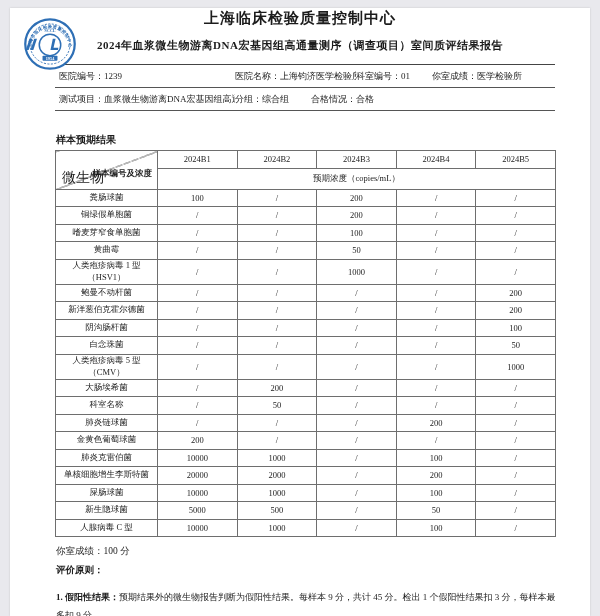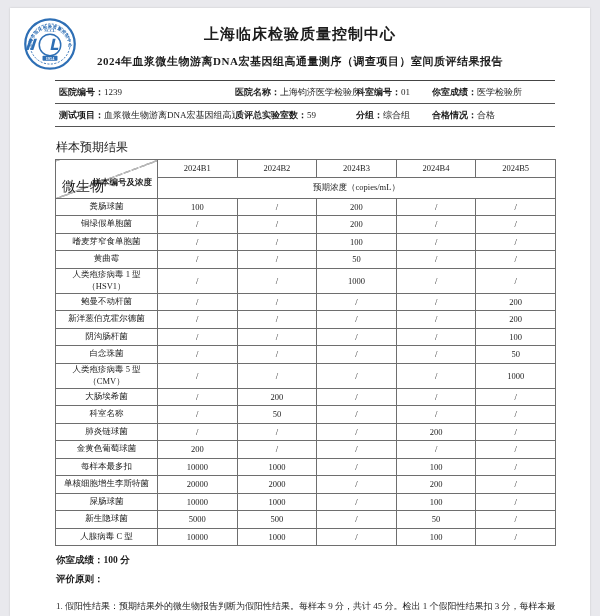--- a/index.html
+++ b/index.html
@@ -14,45 +14,45 @@
   .page{
     position:absolute;left:10px;top:8px;width:580px;height:608px;
     background:#ffffff;
     box-shadow:0 0 2px rgba(0,0,0,.15);
   }
   
   .logo{position:absolute;left:12px;top:8px;width:56px;height:56px;}
   
   .title1{
     text-align:center;font-weight:bold;font-size:15px;
-    padding-top:17px;letter-spacing:1px;
+    padding-top:1px;letter-spacing:1px;
   }
   .title2{
     text-align:center;font-weight:bold;font-size:11px;
     margin-top:10px;letter-spacing:.5px;
   }
   
   .info{
     width:500px;margin:11px 0 0 45px;
     border-top:1.5px solid #444;
     font-size:9px;
   }
   .info-row{
     display:flex;border-bottom:1px solid #555;
     padding:5px 0 4px 4px;
   }
   .info-cell{white-space:nowrap;overflow:hidden;}
-  .info-cell .lbl{font-weight:bold;}
+  .info-cell .lbl{font-weight:normal;}
   .c1{width:176px;}
   .c2{width:121px;}
   .c3{width:76px;}
   .c4{width:97px;}
   
   .section-title{
-    margin:12px 0 3px 46px;font-weight:normal;font-size:12px;
+    margin:22px 0 3px 46px;font-weight:bold;font-size:10px;
   }
   
   table.main{
     border-collapse:collapse;table-layout:fixed;
     margin-left:45px;width:500px;
     font-size:8.5px;
   }
   table.main col.name{width:102px;}
   table.main col.val{width:79.6px;}
   table.main th,table.main td{
@@ -63,25 +63,25 @@
   }
   table.main th{font-weight:normal;}
   td.corner{
     position:relative;height:40px;
     background:linear-gradient(to bottom right,
       transparent 49.4%, #6e6e6e 49.4%, #6e6e6e 50.6%, transparent 50.6%);
   }
   .corner-top{position:absolute;top:17px;right:5px;font-weight:bold;font-size:8.5px;}
   .corner-bottom{position:absolute;bottom:2px;left:6px;font-weight:normal;font-size:14px;}
   
-  .score{margin:8px 8px 0 46px;font-size:9.5px;font-weight:bold;}
+  .score{margin:8px 8px 0 46px;font-size:9.5px;font-weight:normal;}
   .principles{margin:6px 0 0 46px;width:505px;font-size:9px;}
   .principles .p-title{font-weight:bold;font-size:9.5px;margin-bottom:12px;}
   .p-item{line-height:1.95;color:#1e1e1e;}
-  .p-item .lead{font-weight:normal;}
+  .p-item .lead{font-weight:bold;}
 </style>
 </head>
 <body>
 
 <div class="page">
 
   <svg class="logo" viewBox="0 0 60 60">
     <defs>
       <path id="arcTop" d="M 10,33 A 20,20 0 0 1 50,33" fill="none"></path>
     </defs>
@@ -106,21 +106,20 @@
 
   <div class="info">
     <div class="info-row">
       <div class="info-cell c1"><span class="lbl">医院编号：</span><span>1239</span></div>
       <div class="info-cell c2"><span class="lbl">医院名称：</span><span>上海钧济医学检验所</span></div>
       <div class="info-cell c3"><span class="lbl">科室编号：</span><span>01</span></div>
       <div class="info-cell c4"><span class="lbl">你室成绩：</span><span>医学检验所</span></div>
     </div>
     <div class="info-row">
       <div class="info-cell c1"><span class="lbl">测试项目：</span><span>血浆微生物游离DNA宏基因组高通量测序</span></div>
-      <div class="info-cell c2"><span class="lbl">质评总实验室数：</span><span>59</span></div>
       <div class="info-cell c3"><span class="lbl">分组：</span><span>综合组</span></div>
       <div class="info-cell c4"><span class="lbl">合格情况：</span><span>合格</span></div>
     </div>
   </div>
 
   <div class="section-title">样本预期结果</div>
 
   <table class="main">
     <colgroup>
       <col class="name">
@@ -253,21 +252,21 @@
         </tr>
         <tr>
           <td>金黄色葡萄球菌</td>
           <td>200</td>
           <td>/</td>
           <td>/</td>
           <td>/</td>
           <td>/</td>
         </tr>
         <tr>
-          <td>每样本最多扣</td>
+          <td>肺炎克雷伯菌</td>
           <td>10000</td>
           <td>1000</td>
           <td>/</td>
           <td>100</td>
           <td>/</td>
         </tr>
         <tr>
           <td>单核细胞增生李斯特菌</td>
           <td>20000</td>
           <td>2000</td>

